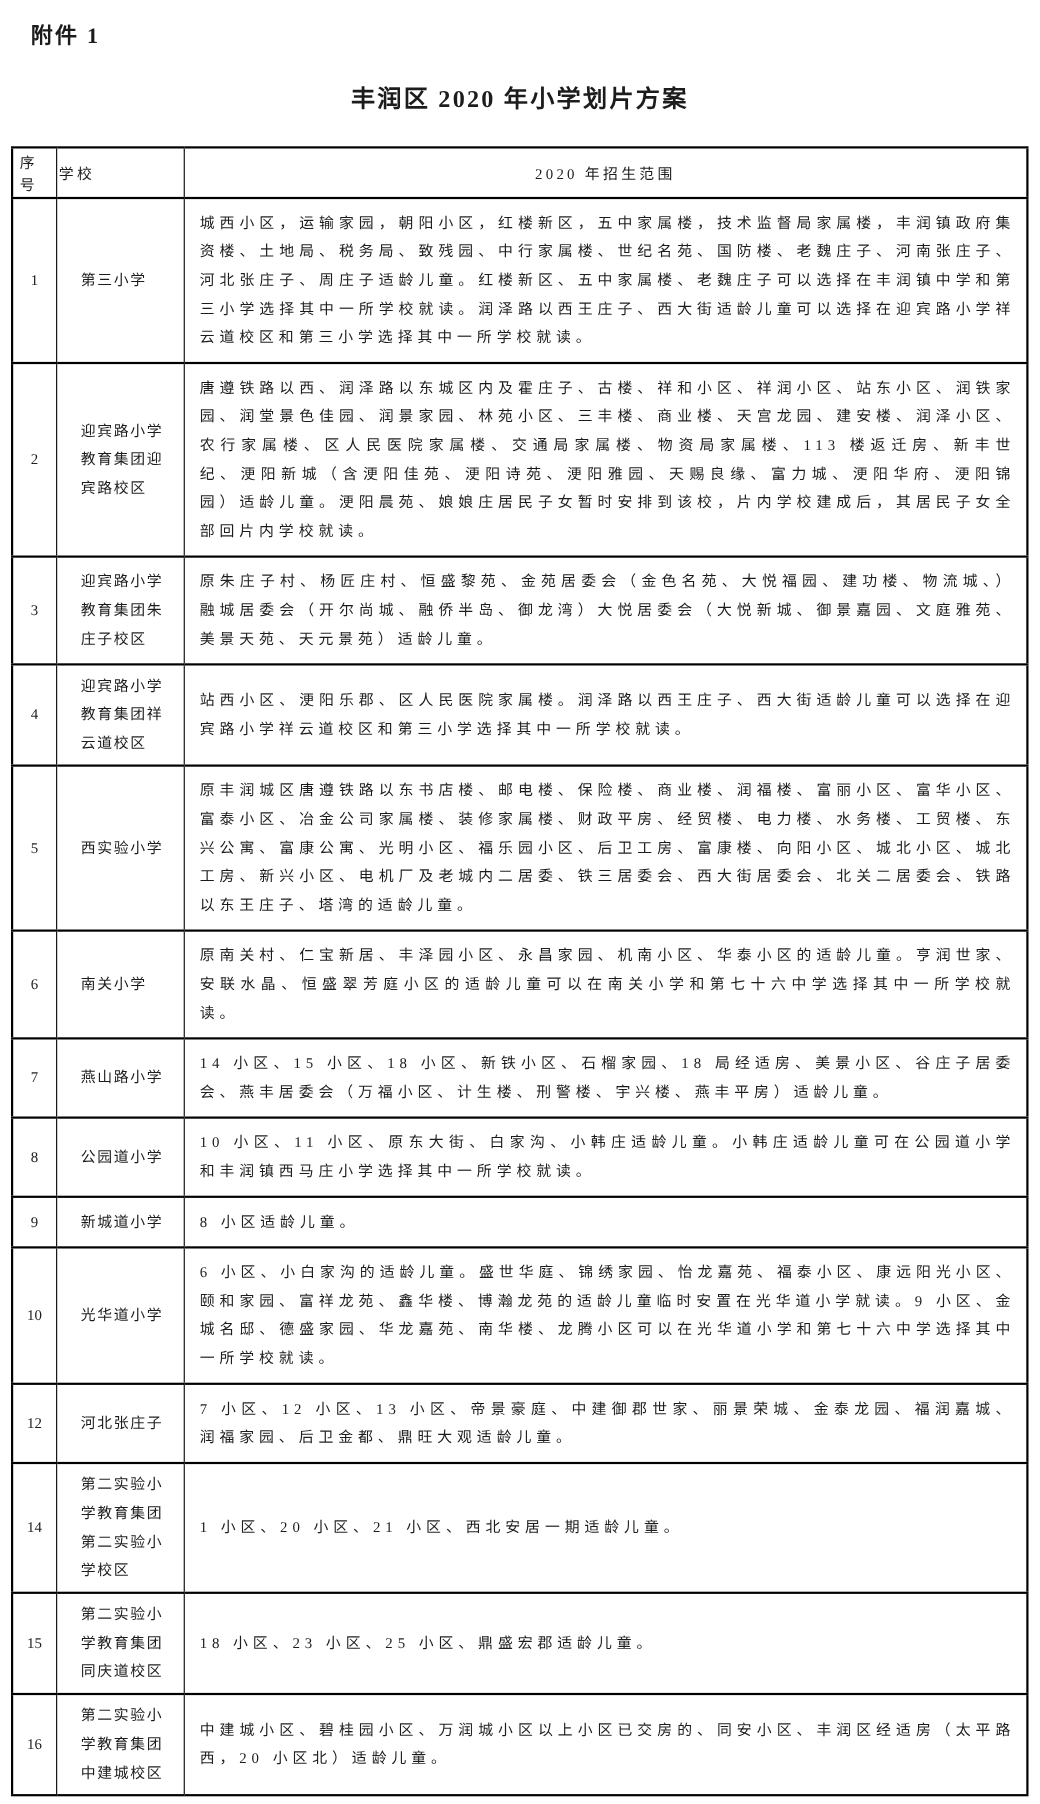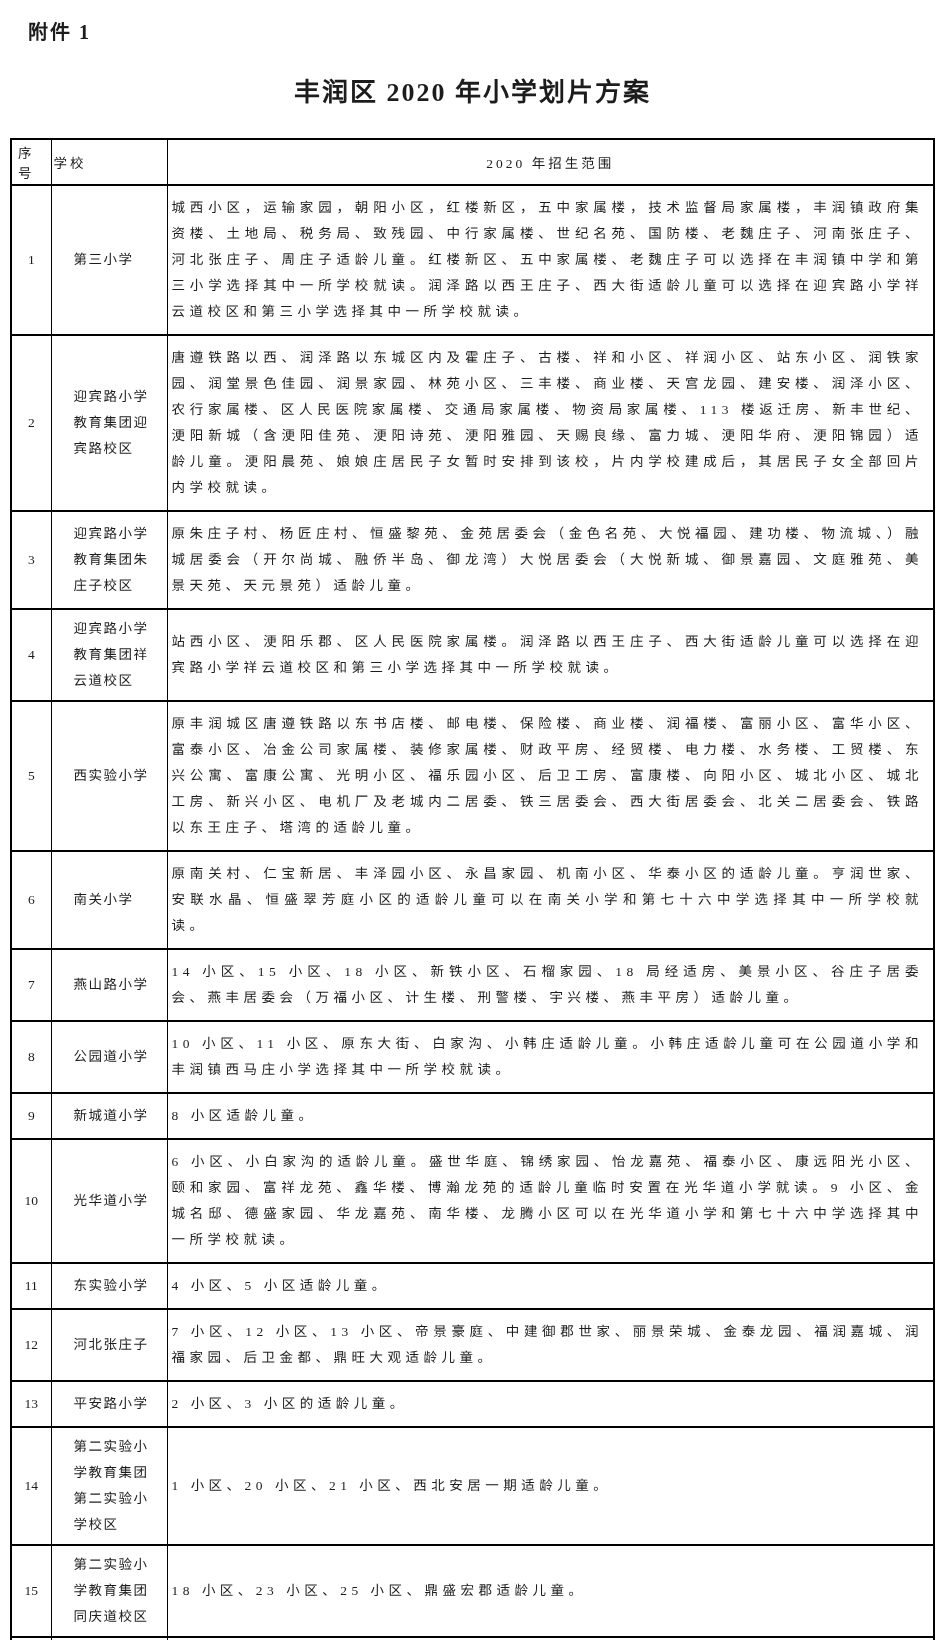--- a/index.html
+++ b/index.html
@@ -17,21 +17,21 @@
     background:#ffffff;
   }
   .attachment{
     font-size:20px;
     font-weight:bold;
     letter-spacing:2px;
     margin:4px 0 0 18px;
   }
   .doc-title{
     text-align:center;
-    font-size:26px;
+    font-size:22px;
     font-weight:bold;
     letter-spacing:2px;
     margin:26px 0 30px 0;
   }
   table.zoning{
     width:925px;
     margin:0 auto;
     border-collapse:collapse;
     table-layout:fixed;
     border:2px solid #000;
@@ -62,21 +62,21 @@
   }
   td.school{
     text-align:left;
     padding:6px 6px 6px 22px;
     letter-spacing:1.5px;
     line-height:26px;
   }
   td.range{
     text-align:left;
     text-align:justify;
-    padding:9px 10px 9px 4px;
+    padding:9px 10px 9px 14px;
     letter-spacing:4.5px;
     line-height:26px;
   }
 </style>
 </head>
 <body>
 
 <div class="page">
 
   <div class="attachment">附件 1</div>
@@ -150,37 +150,27 @@
     <td class="school">新城道小学</td>
     <td class="range">8 小区适龄儿童。</td>
   </tr>
 
   <tr>
     <td class="no">10</td>
     <td class="school">光华道小学</td>
     <td class="range">6 小区、小白家沟的适龄儿童。盛世华庭、锦绣家园、怡龙嘉苑、福泰小区、康远阳光小区、颐和家园、富祥龙苑、鑫华楼、博瀚龙苑的适龄儿童临时安置在光华道小学就读。9 小区、金城名邸、德盛家园、华龙嘉苑、南华楼、龙腾小区可以在光华道小学和第七十六中学选择其中一所学校就读。</td>
   </tr>
 
-  <tr>
-    <td class="no">11</td>
-    <td class="school">东实验小学</td>
-    <td class="range">4 小区、5 小区适龄儿童。</td>
-  </tr>
 
   <tr>
     <td class="no">12</td>
     <td class="school">河北张庄子</td>
     <td class="range">7 小区、12 小区、13 小区、帝景豪庭、中建御郡世家、丽景荣城、金泰龙园、福润嘉城、润福家园、后卫金都、鼎旺大观适龄儿童。</td>
   </tr>
 
-  <tr>
-    <td class="no">13</td>
-    <td class="school">平安路小学</td>
-    <td class="range">2 小区、3 小区的适龄儿童。</td>
-  </tr>
 
   <tr>
     <td class="no">14</td>
     <td class="school">第二实验小学教育集团第二实验小学校区</td>
     <td class="range">1 小区、20 小区、21 小区、西北安居一期适龄儿童。</td>
   </tr>
 
   <tr>
     <td class="no">15</td>
     <td class="school">第二实验小学教育集团同庆道校区</td>

